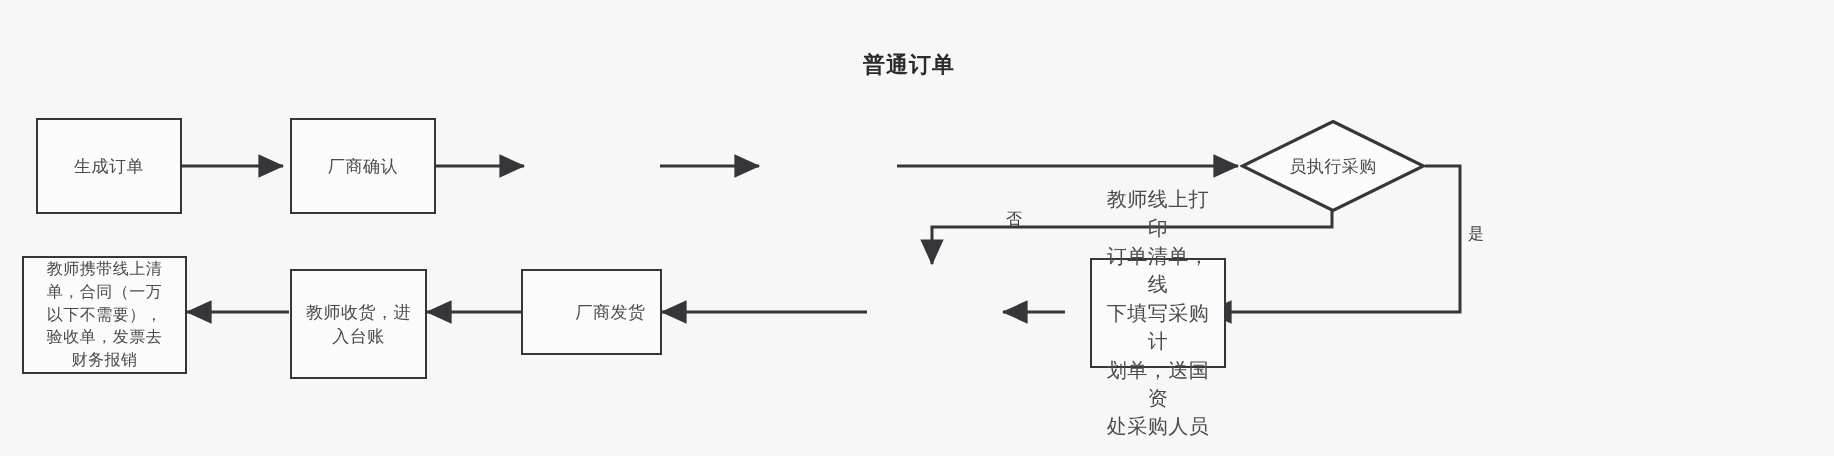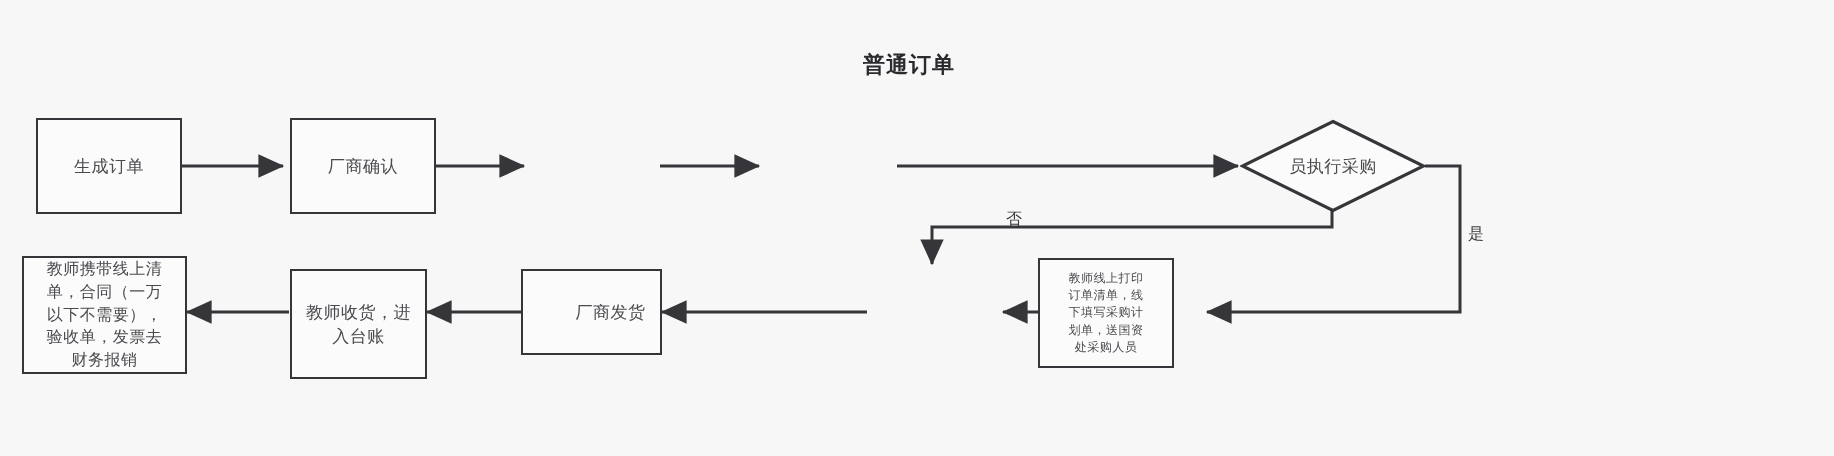--- a/index.html
+++ b/index.html
@@ -124,21 +124,21 @@
 
 
 
   <div class="diamond-wrap" style="left:1240px; top:119px; width:186px; height:94px;">
     <svg class="diamond-svg" width="186" height="94" viewBox="0 0 186 94">
       <polygon points="93,2.5 183.5,47 93,91.5 2.5,47" fill="#fbfbfb" stroke="#36363a" stroke-width="3.2" stroke-linejoin="miter"></polygon>
     </svg>
     <div class="diamond-label">员执行采购</div>
   </div>
 
-  <div class="node" style="left:1038px; top:258px; width:136px; height:110px; font-size:12px;">
+  <div class="node" style="left:1090px; top:258px; width:136px; height:110px; font-size:20px;">
     <span class="node-text">教师线上打印
 订单清单，线
 下填写采购计
 划单，送国资
 处采购人员</span>
   </div>
 
 
   <div class="node" style="left:521px; top:269px; width:141px; height:86px;padding-left:44px;">
     <span class="node-text">厂商发货</span>

